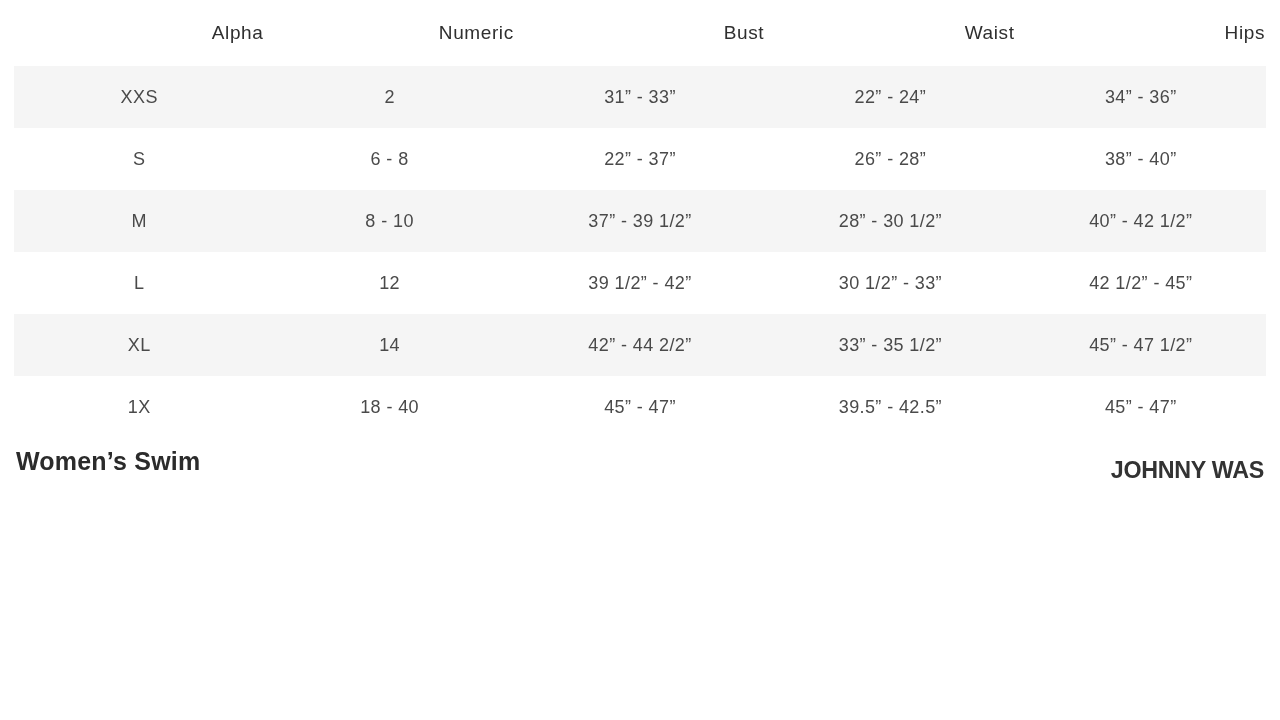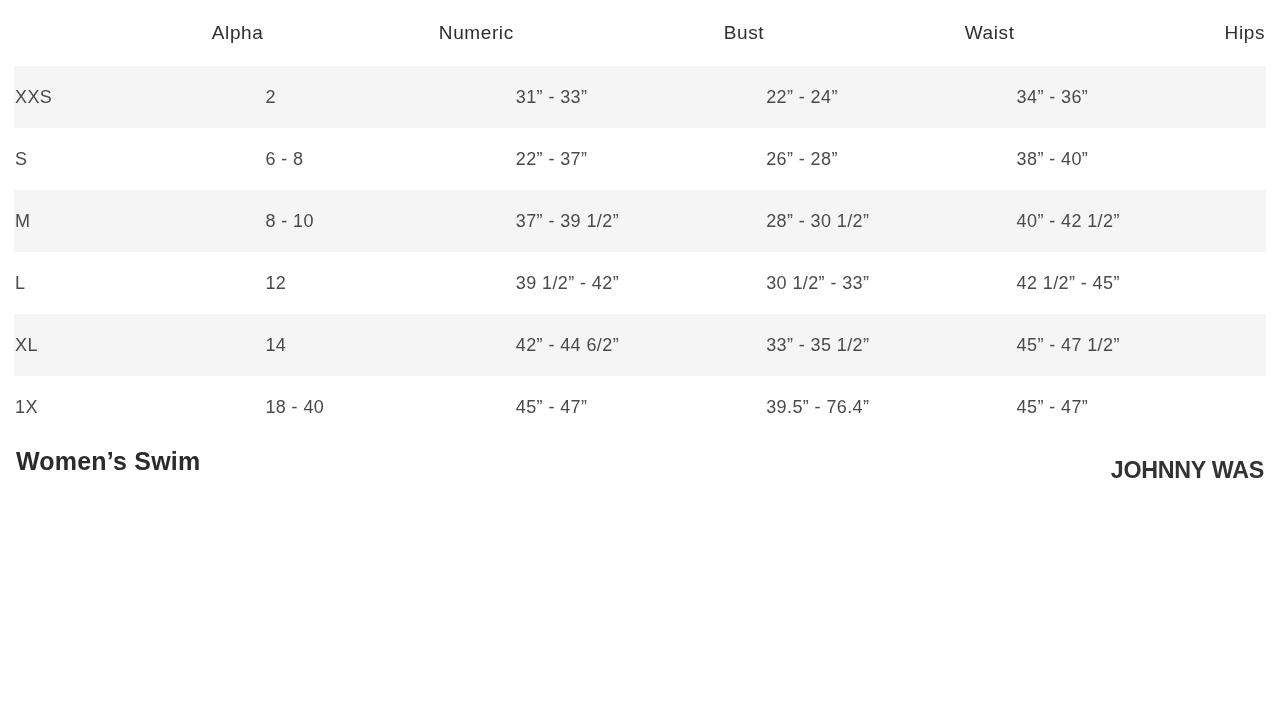--- a/index.html
+++ b/index.html
@@ -24,20 +24,21 @@
     color: #2f2f2f;
     letter-spacing: 0.6px;
     text-align: right;
     vertical-align: middle;
   }
   .size-chart td {
     height: 60px;
     font-size: 18px;
     color: #4a4a4a;
     letter-spacing: 0.4px;
+    text-align: center;
     vertical-align: middle;
   }
   .size-chart tbody tr:nth-child(odd) td {
     background: #f5f5f5;
   }
   .footer {
     display: flex;
     justify-content: space-between;
     align-items: flex-start;
     padding: 9px 16px 0 16px;
@@ -96,29 +97,29 @@
     <tr>
       <td>L</td>
       <td>12</td>
       <td>39 1/2” - 42”</td>
       <td>30 1/2” - 33”</td>
       <td>42 1/2” - 45”</td>
     </tr>
     <tr>
       <td>XL</td>
       <td>14</td>
-      <td>42” - 44 6/2”</td>
+      <td>42” - 44 2/2”</td>
       <td>33” - 35 1/2”</td>
       <td>45” - 47 1/2”</td>
     </tr>
     <tr>
       <td>1X</td>
       <td>18 - 40</td>
       <td>45” - 47”</td>
-      <td>39.5” - 76.4”</td>
+      <td>39.5” - 42.5”</td>
       <td>45” - 47”</td>
     </tr>
   </tbody>
 </table>
 
 <div class="footer">
   <div class="footer-title">Women’s Swim</div>
   <div class="brand-logo">JOHNNY WAS</div>
 </div>
 

